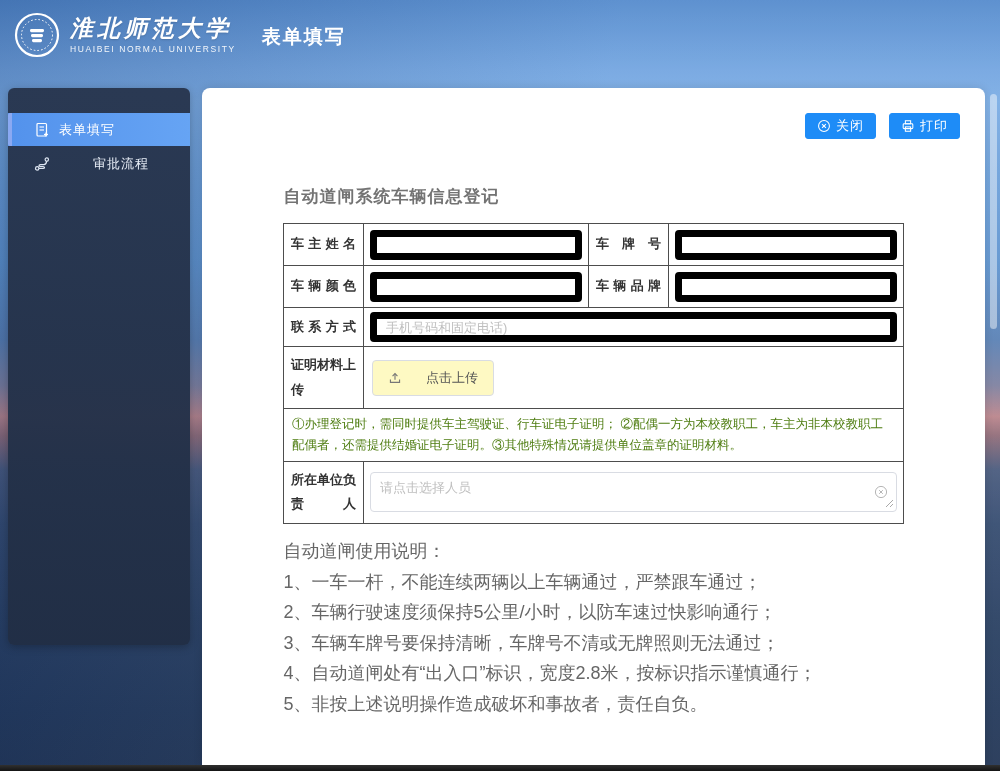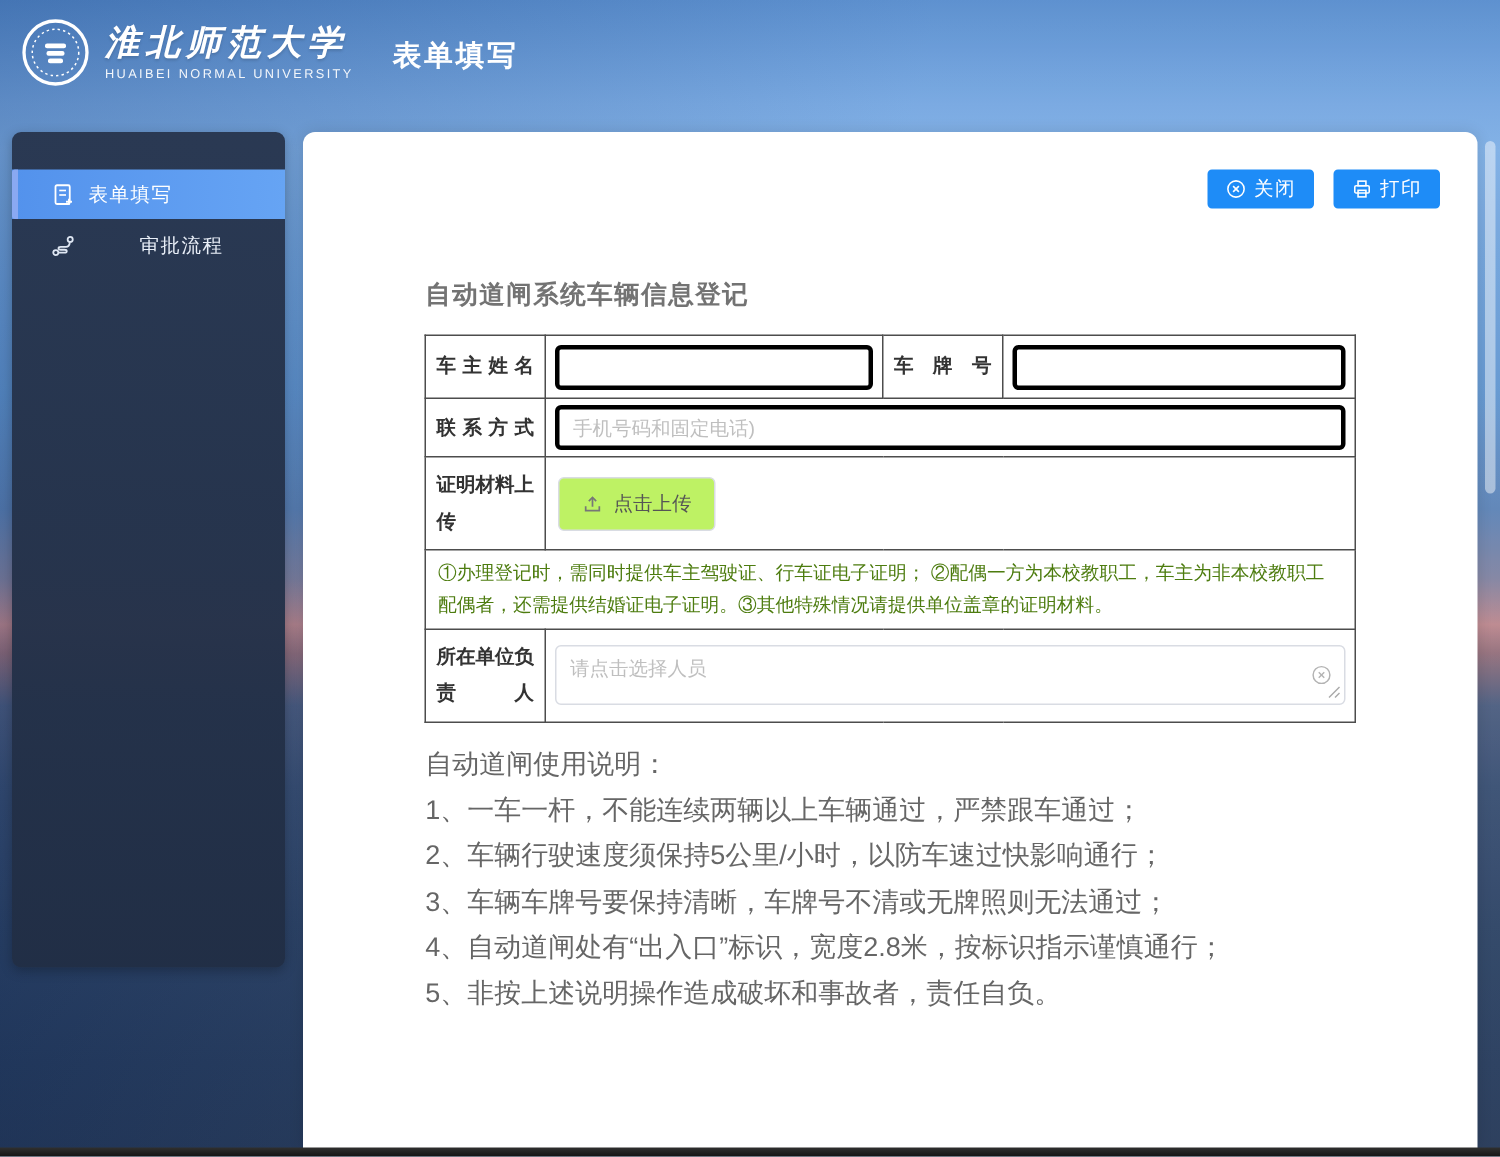--- a/index.html
+++ b/index.html
@@ -78,38 +78,38 @@
   .form-table col.c-val1 { width: 225px; }
   .form-table col.c-val2 { width: 235px; }
   .form-table th, .form-table td { border: 1px solid #4d4d4d; vertical-align: middle; }
   .form-table th {
     font-size: 13px; font-weight: 600; color: #333;
     padding: 6px 7px; text-align: justify; text-align-last: justify;
     line-height: 1.9;
   }
   .form-table td { padding: 4px 6px; }
   .cell-input {
-    width: 100%; height: 30px; border: 3px solid #000000; border-radius: 4px;
+    width: 100%; height: 30px; border: 7px solid #000000; border-radius: 4px;
     padding: 0 9px; font-size: 13px; font-family: inherit; color: #333; outline: none;
   }
   .cell-input::placeholder, textarea::placeholder { color: #bfbfbf; }
 
   .redact { border-radius: 2px; filter: blur(2.5px); }
   .redact-unit {
     width: 168px; height: 17px; margin-left: 4px;
     background: repeating-linear-gradient(90deg, #bdbdbd 0 14px, #d6d6d6 14px 26px, #c7c7c7 26px 40px);
   }
   .redact-id {
     width: 58px; height: 15px; margin-left: 4px;
     background: repeating-linear-gradient(90deg, #c9c9c9 0 10px, #dedede 10px 20px);
   }
 
   .upload-btn {
-    display: inline-flex; align-items: center; gap: 7px;
-    background: #bef264; border: 1px solid #d9dce3; border-radius: 4px;
+    display: inline-flex; align-items: center; gap: 24px;
+    background: #fef9c3; border: 1px solid #d9dce3; border-radius: 4px;
     font-size: 13px; color: #555; font-family: inherit;
     padding: 8px 15px; cursor: pointer; margin: 4px 2px;
   }
   .upload-btn svg { width: 14px; height: 14px; }
 
   .notice-cell { font-size: 12.5px; color: #4d7c0f; line-height: 1.65; padding: 5px 8px !important; }
 
   .manager-wrap { position: relative; }
   .manager-area {
     width: 100%; height: 40px; border: 1px solid #d9dce3; border-radius: 4px;
@@ -202,20 +202,30 @@
     <tr style="height:42px">
       <th>车主姓名</th>
       <td>
         <input class="cell-input" type="text" style="">
       </td>
       <th>车牌号</th>
       <td>
         <input class="cell-input" type="text" style="">
       </td>
     </tr>
+    <tr style="height:42px">
+      <th>车辆颜色</th>
+      <td>
+        <input class="cell-input" type="text" style="">
+      </td>
+      <th>车辆品牌</th>
+      <td>
+        <input class="cell-input" type="text" style="">
+      </td>
+    </tr>
     <tr style="height:38px">
       <th>联系方式</th>
       <td colspan="3">
         <input class="cell-input" type="text" placeholder="手机号码和固定电话)" style="">
       </td>
     </tr>
     <tr style="height:52px">
       <th>证明材料上传</th>
       <td colspan="3">
         <button class="upload-btn">

